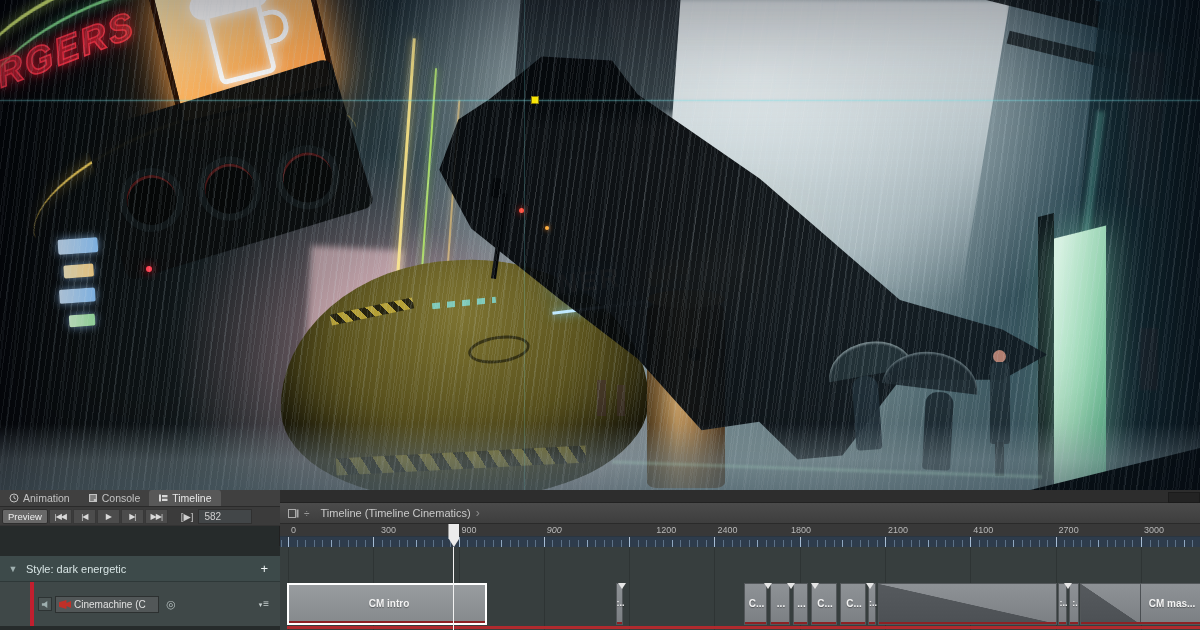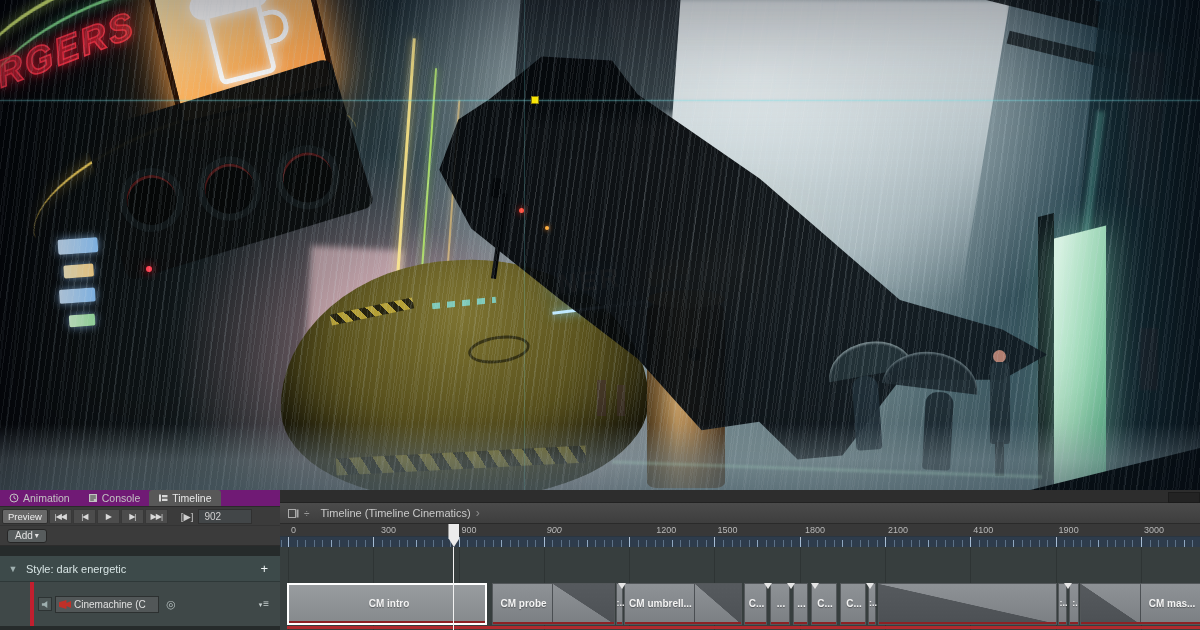--- a/index.html
+++ b/index.html
@@ -118,21 +118,21 @@
   
   .rain1{inset:0;background:repeating-linear-gradient(98deg, rgba(255,255,255,0) 0 5px, rgba(220,236,240,.10) 5px 6px);}
   .rain2{inset:0;background:repeating-linear-gradient(96deg, rgba(255,255,255,0) 0 11px, rgba(208,228,238,.07) 11px 13px);}
   .rain3{left:330px;top:0;width:560px;height:490px;background:repeating-linear-gradient(99deg, rgba(255,255,255,0) 0 17px, rgba(255,255,255,.13) 17px 18px);opacity:.55;}
   .vignette{inset:0;box-shadow:inset 0 0 130px rgba(0,0,12,.55);}
 
   
   .bottom{position:absolute;left:0;top:490px;width:1200px;height:140px;background:#2c2c2c;}
 
   .left-panel{position:absolute;left:0;top:0;width:280px;height:140px;border-right:1px solid #202020;background:#262b2b;}
-  .tabbar{position:absolute;left:0;top:0;width:280px;height:17px;background:#701a75;display:flex;align-items:center;border-bottom:1px solid #2a2a2a;}
+  .tabbar{position:absolute;left:0;top:0;width:280px;height:17px;background:#404040;display:flex;align-items:center;border-bottom:1px solid #2a2a2a;}
   .tab{display:flex;align-items:center;gap:4px;height:16px;padding:0 9px;color:#c2c2c2;font-size:10.5px;cursor:default;}
   .tab.active{background:#585858;border-radius:3px 3px 0 0;color:#e8e8e8;}
   .ticon{display:inline-flex;width:10px;height:10px;}
   .toolbar{position:absolute;left:0;top:17px;width:280px;height:19px;background:#3b3b3b;display:flex;align-items:center;padding:0 2px;gap:1px;border-bottom:1px solid #333;}
   .pbtn{height:15px;background:#686868;border:1px solid #2e2e2e;color:#ececec;font-size:9.5px;padding:0 5px;border-radius:2px;display:flex;align-items:center;}
   .tbtn{height:15px;min-width:23px;background:#4c4c4c;border:1px solid #383838;color:#d8d8d8;font-size:8px;display:flex;align-items:center;justify-content:center;letter-spacing:-1px;}
   .rbtn{height:15px;background:#3b3b3b;border:none;color:#cfcfcf;font-size:9.5px;padding:0 4px;margin-left:8px;display:flex;align-items:center;}
   .ffield{height:15px;width:54px;background:#424648;border:1px solid #303030;color:#cfcfcf;font-size:10px;display:flex;align-items:center;padding:0 5px;}
   .addrow{position:absolute;left:0;top:36px;width:280px;height:20px;background:#3b3b3b;display:flex;align-items:center;padding:0 7px;border-bottom:1px solid #2c2c2c;}
   .addbtn{height:14px;background:#575c5d;border:1px solid #262626;border-radius:3px;color:#e2e2e2;font-size:10px;padding:0 7px;display:flex;align-items:center;gap:2px;}
@@ -315,29 +315,23 @@
       <div class="toolbar">
         <div class="pbtn">Preview</div>
         <div style="display:flex;gap:1px;">
             <div class="tbtn">|◀◀</div>
             <div class="tbtn">|◀</div>
             <div class="tbtn">▶</div>
             <div class="tbtn">▶|</div>
             <div class="tbtn">▶▶|</div>
           </div>
         <div class="rbtn">[▶]</div>
-        <div class="ffield">902</div>
+        <div class="ffield">582</div>
       </div>
 
-      <div class="addrow">
-        <div class="addbtn">
-          <span>Add</span>
-            <span style="font-size:8px;">▾</span>
-        </div>
-      </div>
 
       <div class="lgap"></div>
 
       <div class="stylehdr">
         <span class="foldout">▼</span>
         <span>Style: dark energetic</span>
         <span class="styleplus">+</span>
       </div>
 
       <div class="trackrow">
@@ -371,25 +365,25 @@
         <span class="panelopts">÷</span>
         <span style="margin-left:6px;">Timeline (Timeline Cinematics)</span>
         <span class="crumb-chev">›</span>
       </div>
       <div class="rulerrow">
           <div class="rlabel" style="left: 11px;">0</div>
           <div class="rlabel" style="left: 101px;">300</div>
           <div class="rlabel" style="left: 181.58px;">900</div>
           <div class="rlabel" style="left: 266.87px; font-style: italic;">900</div>
           <div class="rlabel" style="left: 352.16px; margin-left: 24px;">1200</div>
-          <div class="rlabel" style="left: 437.45px;">1500</div>
-          <div class="rlabel" style="left: 525px; text-align: center;">1800</div>
+          <div class="rlabel" style="left: 437.45px;">2400</div>
+          <div class="rlabel" style="left: 511px; text-align: center;">1800</div>
           <div class="rlabel" style="left: 608.03px;">2100</div>
           <div class="rlabel" style="left: 693.32px;">4100</div>
-          <div class="rlabel" style="left: 778.61px;">1900</div>
+          <div class="rlabel" style="left: 778.61px;">2700</div>
           <div class="rlabel" style="left: 863.9px;">3000</div>
         </div>
       <div class="tickstrip">
           <div class="majortick" style="left: 8px;"></div>
           <div class="majortick" style="left: 93.29px;"></div>
           <div class="majortick" style="left: 178.58px;"></div>
           <div class="majortick" style="left: 263.87px;"></div>
           <div class="majortick" style="left: 349.16px;"></div>
           <div class="majortick" style="left: 434.45px;"></div>
           <div class="majortick" style="left: 519.74px;"></div>
@@ -406,30 +400,22 @@
           <div class="grid" style="left: 349.16px;"></div>
           <div class="grid" style="left: 434.45px;"></div>
           <div class="grid" style="left: 519.74px;"></div>
           <div class="grid" style="left: 605.03px;"></div>
           <div class="grid" style="left: 690.32px;"></div>
           <div class="grid" style="left: 775.61px;"></div>
           <div class="grid" style="left: 860.9px;"></div>
           <div class="clip sel" style="left: 7px; width: 200px;">
             <span class="clabel" style="left: 0px; width: 200px;">CM intro</span>
           </div>
-          <div class="clip" style="left: 212px; width: 123px;">
-            <div class="blendov bR" style="right: 0px; width: 62px;"></div>
-            <span class="clabel" style="left: 0px; width: 61px;">CM probe</span>
-          </div>
           <div class="clip tiny" style="left: 336px; width: 7px;">
             <span class="clabel" style="left: 0px; width: 7px;">:..</span>
-          </div>
-          <div class="clip" style="left: 344px; width: 118px;">
-            <div class="blendov bR" style="right: 0px; width: 47px;"></div>
-            <span class="clabel" style="left: 0px; width: 71px;">CM umbrell...</span>
           </div>
           <div class="clip" style="left: 464px; width: 23px;">
             <span class="clabel" style="left: 0px; width: 23px;">C...</span>
           </div>
           <div class="clip" style="left: 490px; width: 20px;">
             <span class="clabel" style="left: 0px; width: 20px;">...</span>
           </div>
           <div class="clip" style="left: 513px; width: 15px;">
             <span class="clabel" style="left: 0px; width: 15px;">...</span>
           </div>

